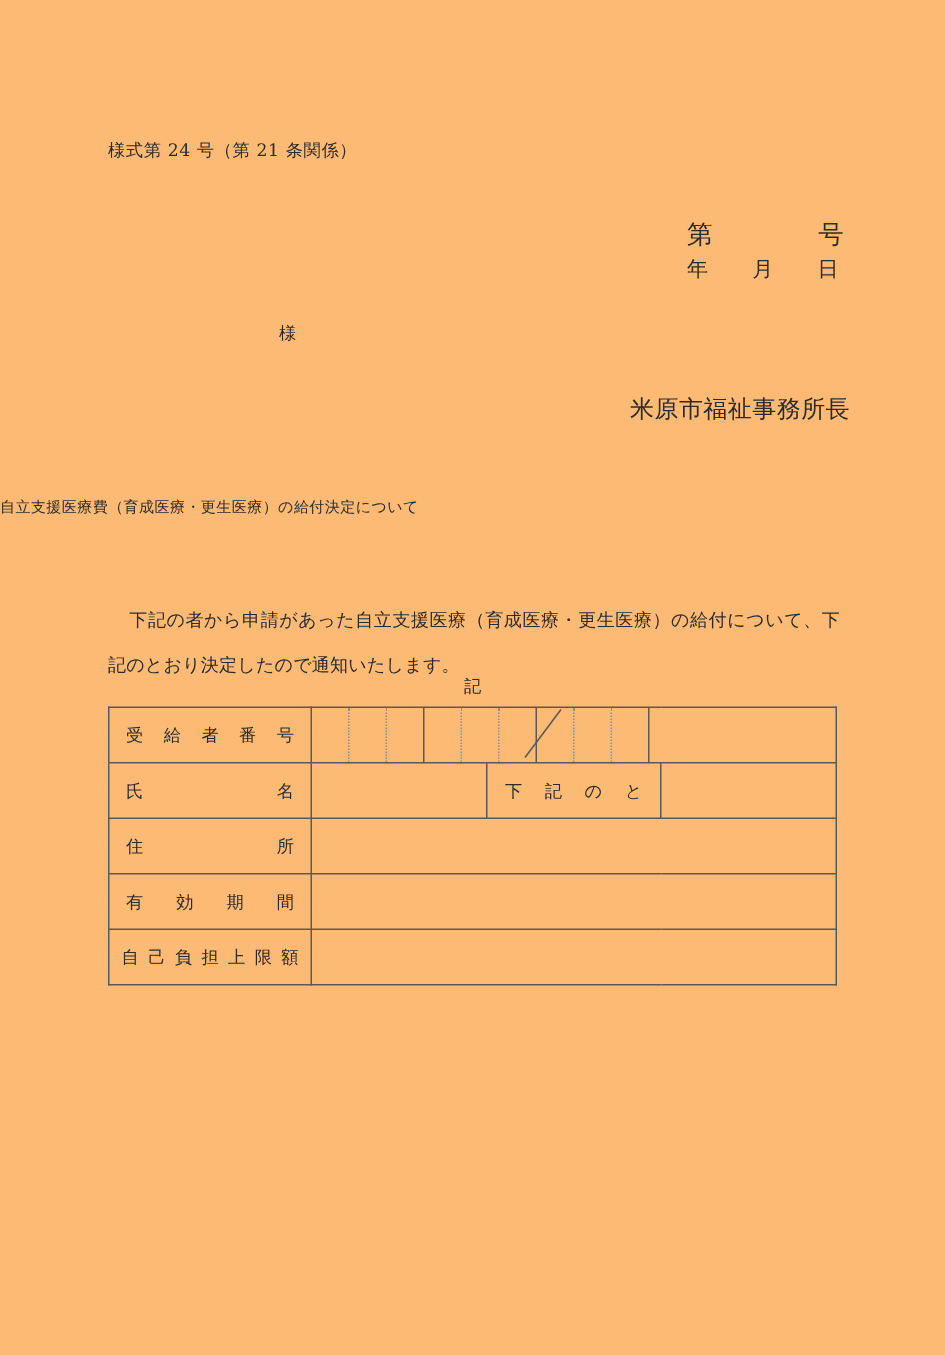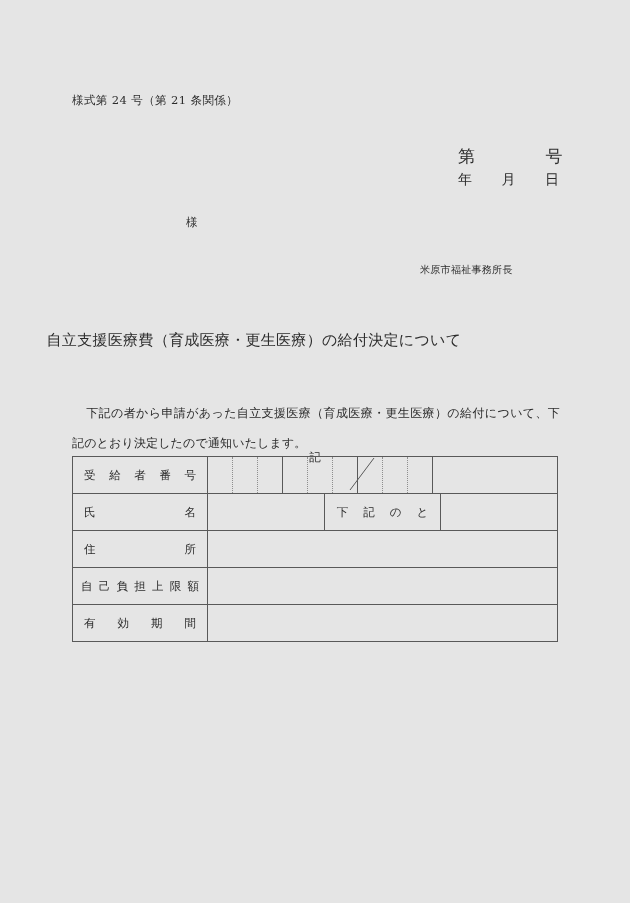--- a/index.html
+++ b/index.html
@@ -12,21 +12,21 @@
     background: #ffffff;
     font-family: "DejaVu Serif", "Liberation Serif", serif;
     color: #2b2b2b;
     -webkit-font-smoothing: antialiased;
     overflow: hidden;
   }
   .page {
     position: relative;
     width: 630px;
     height: 903px;
-    background: #e5e5e5;
+    background: #fdba74;
   }
 
   
   .abs { position: absolute; white-space: pre; }
   .jp  { font-family: "DejaVu Serif", "Liberation Serif", serif; }
 
   
   .form-no {
     left: 72px;
     top: 93px;
@@ -52,33 +52,32 @@
   .addressee {
     left: 186px;
     top: 215px;
     font-size: 11.5px;
   }
 
   
   .issuer {
     left: 420px;
     top: 263px;
-    font-size: 10px;
+    font-size: 16px;
     letter-spacing: 0.3px;
     text-align: right;
   }
 
   
   .doc-title {
     left: 0;
     right: 0;
     top: 331px;
     width: 508px;
-    text-align: center;
-    font-size: 15px;
+    font-size: 10px;
     letter-spacing: 0.3px;
   }
 
   
   .body-para {
     position: absolute;
     left: 72px;
     top: 398px;
     width: 488px;
     font-size: 12px;
@@ -95,21 +94,21 @@
     top: 450px;
     width: 630px;
     text-align: center;
     font-size: 11.5px;
   }
 
   
   .tbl {
     position: absolute;
     left: 72px;
-    top: 456px;
+    top: 471px;
     width: 486px;
     border-collapse: collapse;
     table-layout: fixed;
   }
   .tbl td {
     border: 1px solid #595959;
     height: 36px;
     padding: 0;
     font-size: 11.5px;
     vertical-align: middle;
@@ -230,25 +229,25 @@
         <td class="val"></td>
       </tr>
 
       <tr>
         <td class="lbl jp">住所</td>
         <td colspan="3" class="val"></td>
       </tr>
 
 
       <tr>
+        <td class="lbl jp">有効期間</td>
+        <td colspan="3" class="val"></td>
+      </tr>
+
+      <tr>
         <td class="lbl tight jp">自己負担上限額</td>
         <td colspan="3" class="val"></td>
       </tr>
 
-      <tr>
-        <td class="lbl jp">有効期間</td>
-        <td colspan="3" class="val"></td>
-      </tr>
-
     </tbody>
   </table>
 
 </div>
 
 </body></html>

